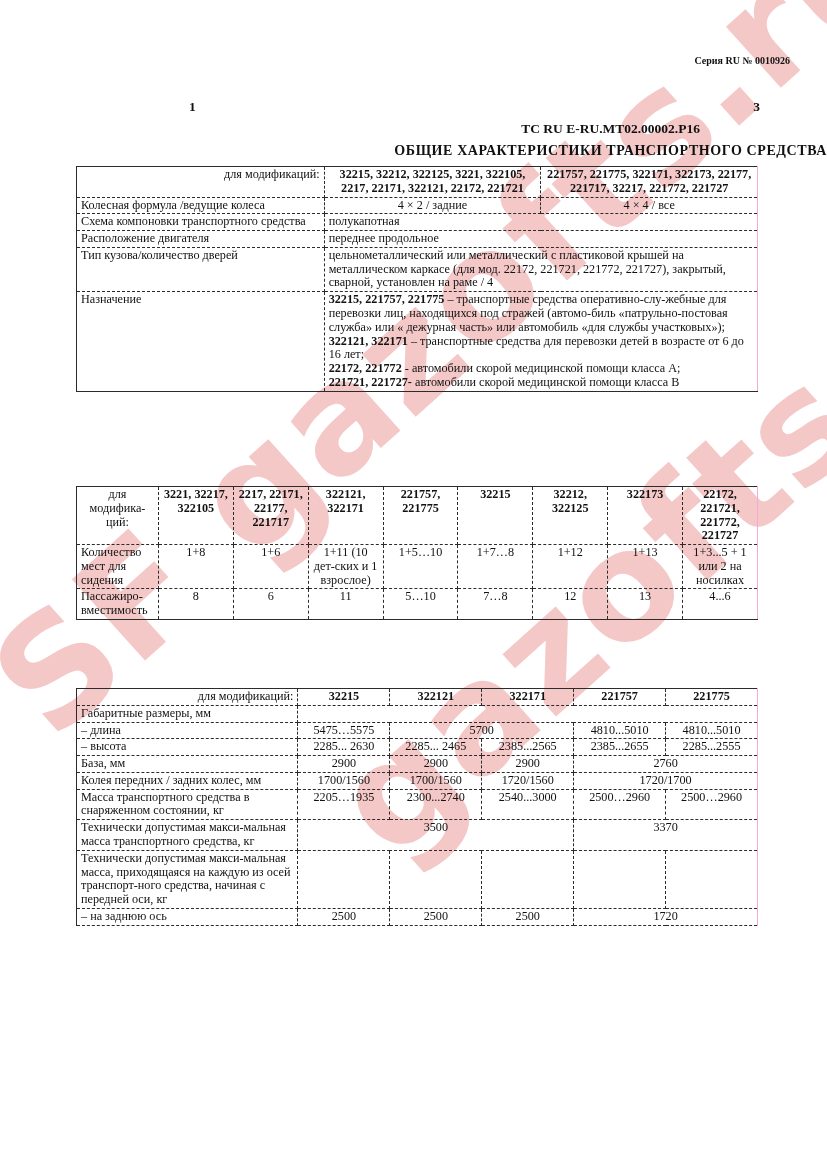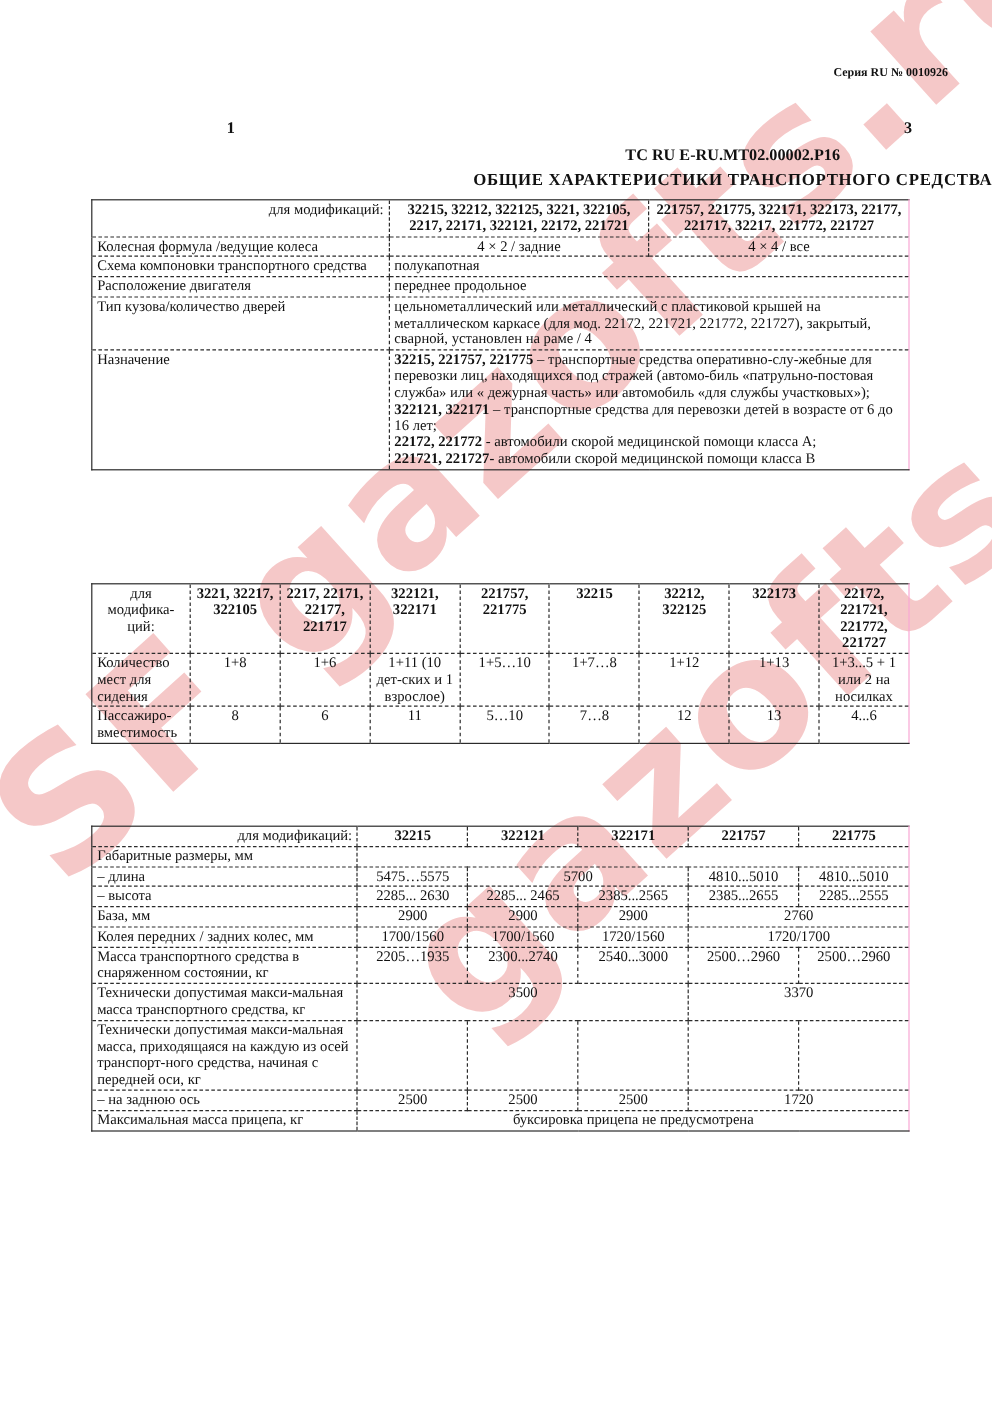--- a/index.html
+++ b/index.html
@@ -301,21 +301,17 @@
 
 
         <tr>
           <td class="lbl solidL">–  на заднюю ось</td>
           <td class="ctr">2500</td>
           <td class="ctr">2500</td>
           <td class="ctr">2500</td>
           <td class="ctr solidR" colspan="2">1720</td>
         </tr>
 
-        <tr>
-          <td class="lbl solidL solidB">Максимальная масса прицепа, кг</td>
-          <td class="ctr solidB solidR" colspan="5">буксировка прицепа не предусмотрена</td>
-        </tr>
       </tbody>
     </table>
   </div>
 
 </div>
 
 </body></html>

